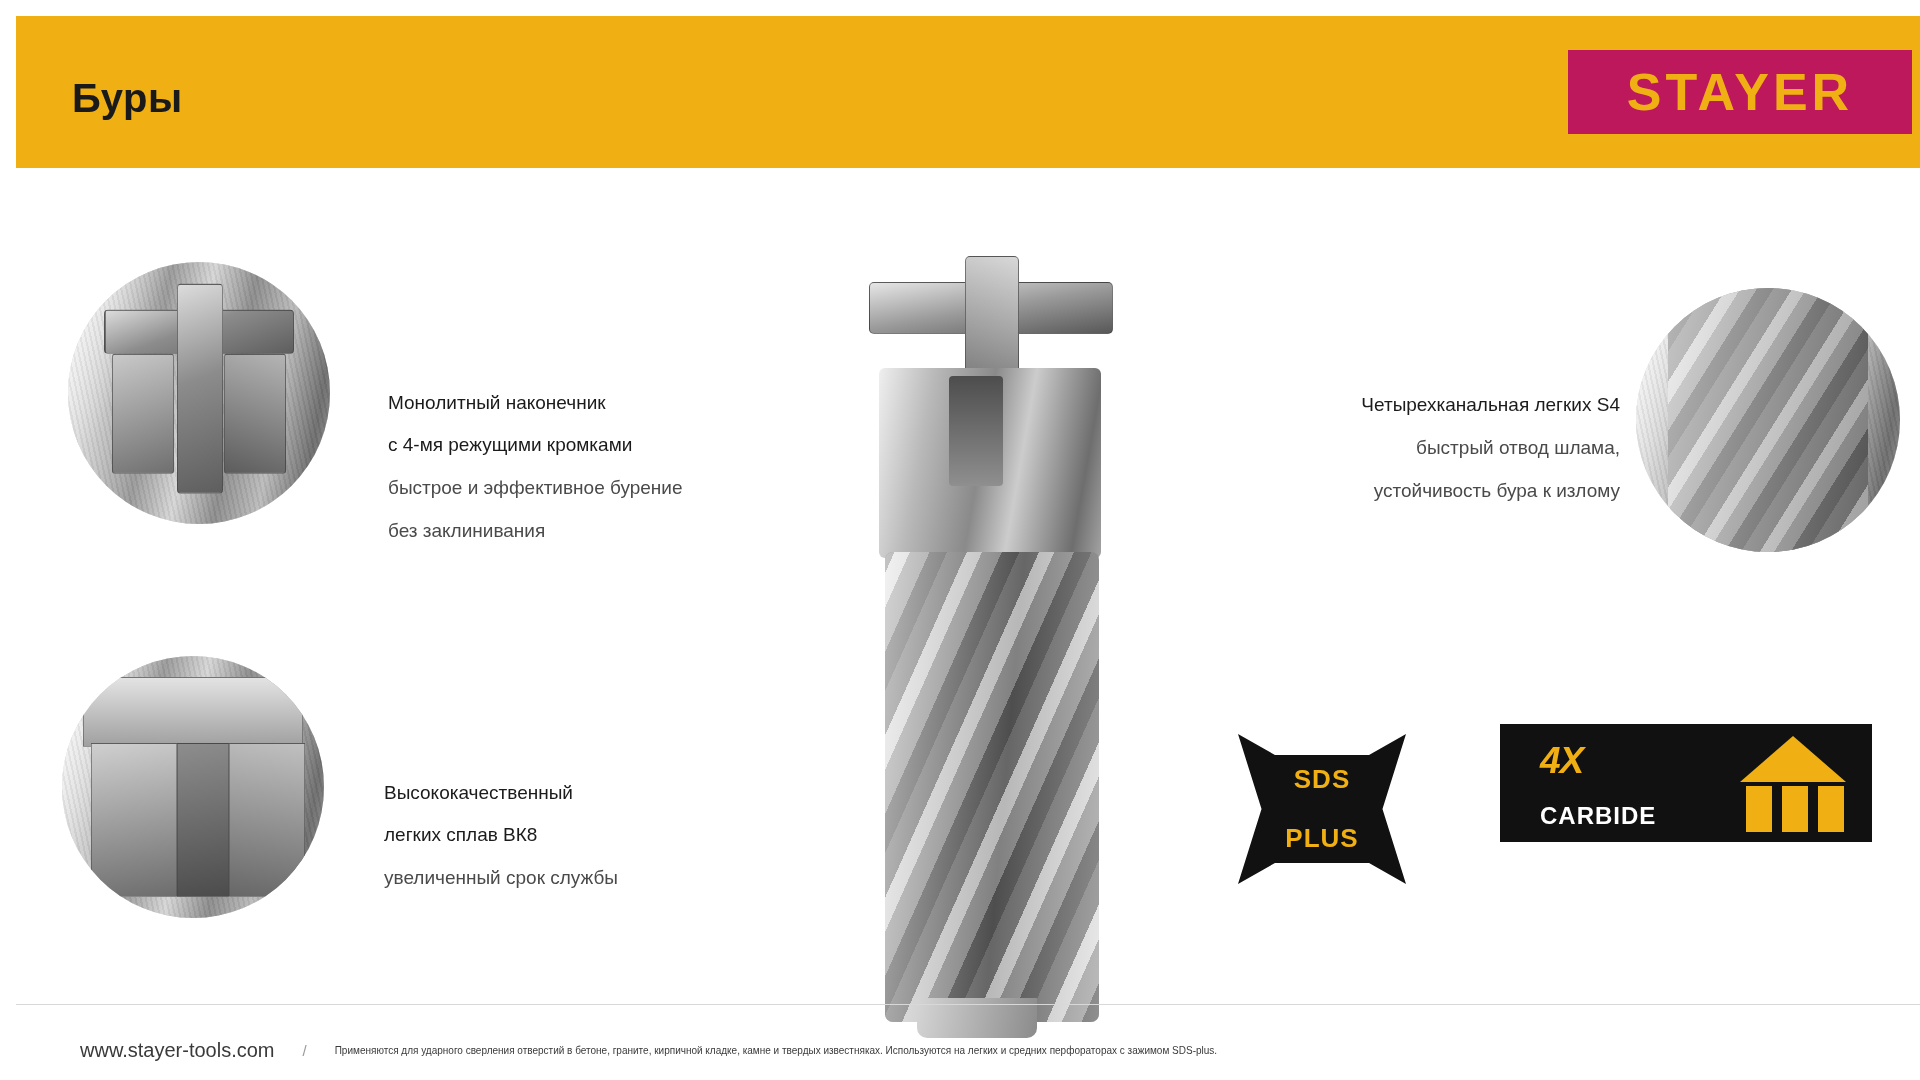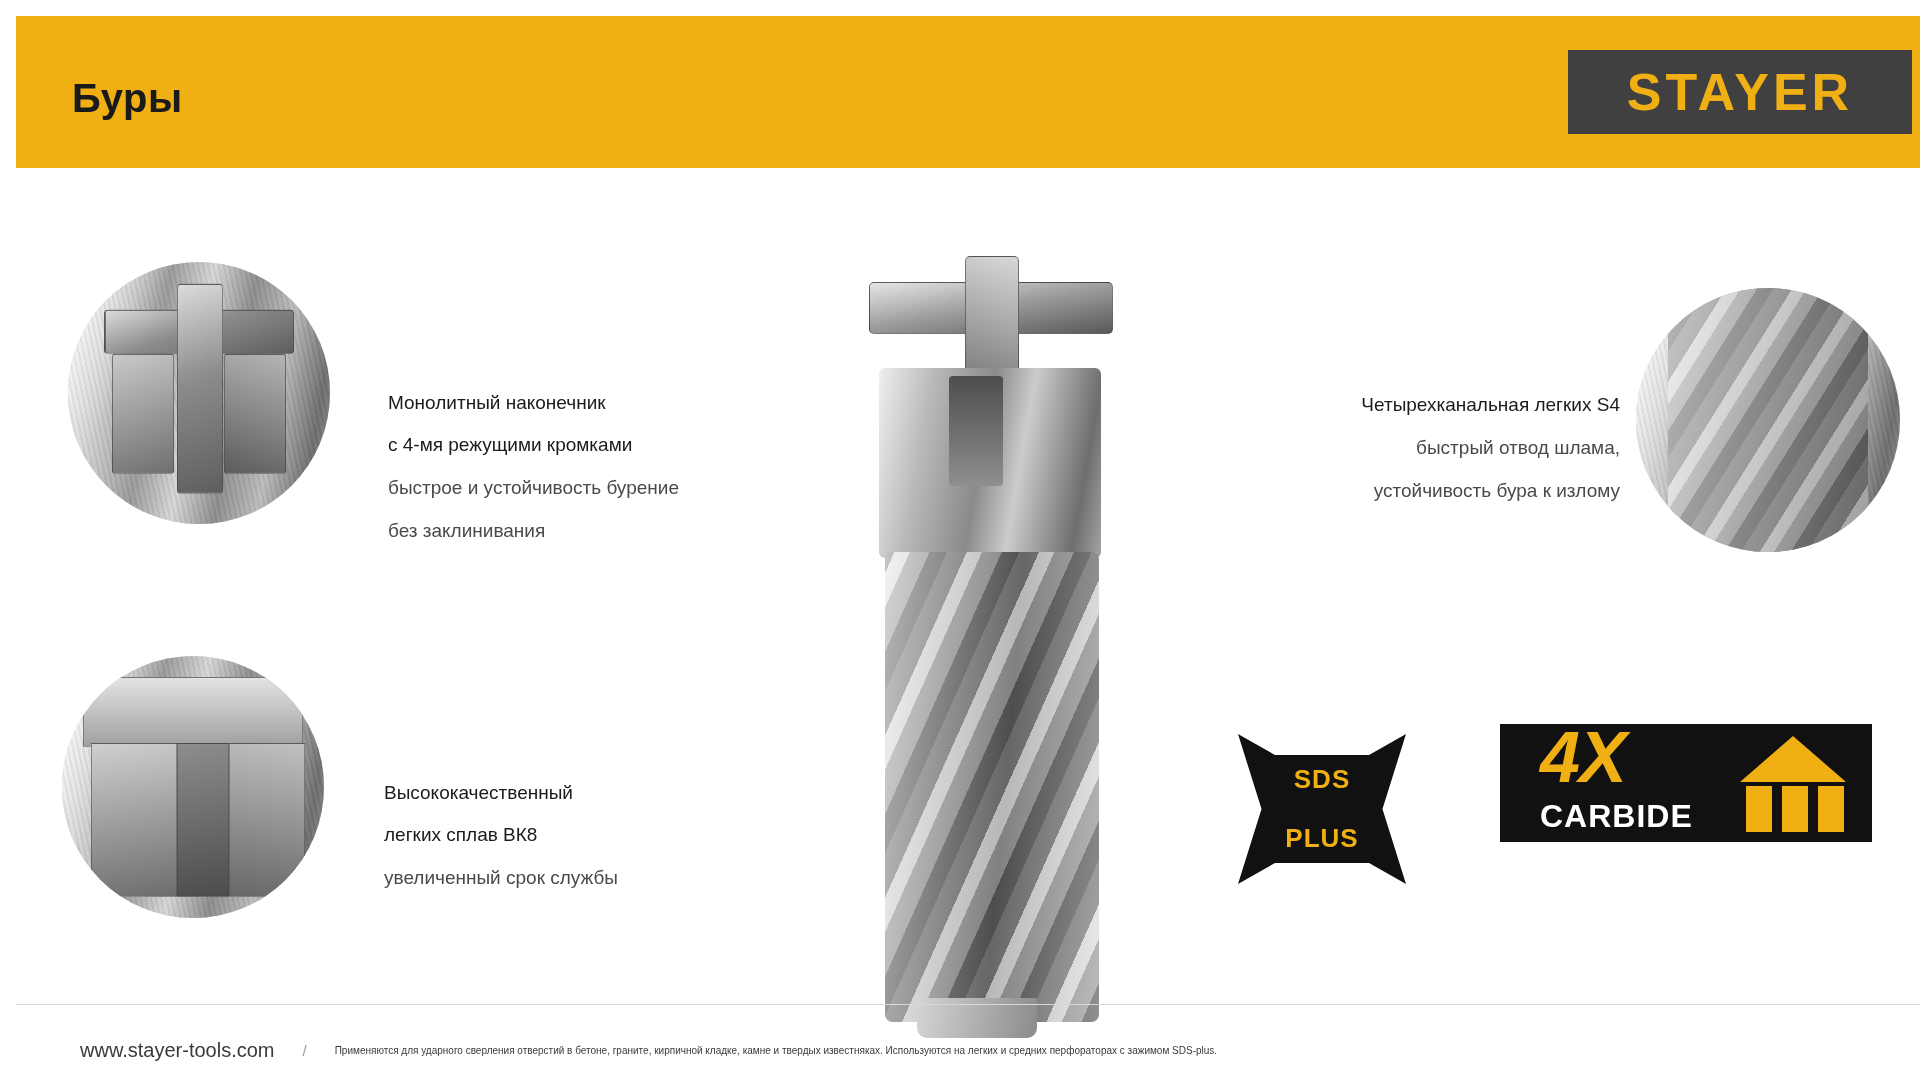--- a/index.html
+++ b/index.html
@@ -16,21 +16,21 @@
     position: absolute; top: 0; left: 0; width: 1920px; height: 152px;
     background: #f0b014;
   }
   .header-title {
     position: absolute; left: 48px; top: 52px;
     font-size: 40px; font-weight: bold; color: #1a1a1a;
     letter-spacing: 0.5px;
   }
   .logo-box {
     position: absolute; right: 24px; top: 34px;
-    width: 344px; height: 84px; background: #404040;
+    width: 344px; height: 84px; background: #be185d;
     display: flex; align-items: center; justify-content: center;
   }
   .logo-text {
     color: #f0b014; font-size: 52px; font-weight: bold;
     letter-spacing: 4px; font-family: "Liberation Sans", sans-serif;
   }
 
   
   .circle {
     position: absolute; border-radius: 50%;
@@ -162,23 +162,23 @@
   .sds-badge .lbl {
     position: absolute; inset: 0; display: flex; flex-direction: column;
     align-items: center; justify-content: center; gap: 12px;
     color: #f0b014; font-weight: bold; font-size: 26px; letter-spacing: 1px;
   }
   .carbide-badge {
     position: absolute; left: 1484px; top: 708px; width: 372px; height: 118px;
     background: #111; display: flex; align-items: center;
   }
   .carbide-badge .cb-text { padding-left: 24px; }
-  .carbide-badge .four { color: #f0b014; font-size: 72px; font-weight: bold; line-height: 50px;
+  .carbide-badge .four { color: #f0b014; font-size: 37px; font-weight: bold; line-height: 50px;
     font-style: italic; letter-spacing: -1px; }
-  .carbide-badge .word { color: #ffffff; font-size: 32px; font-weight: bold; letter-spacing: 1px; }
+  .carbide-badge .word { color: #ffffff; font-size: 24px; font-weight: bold; letter-spacing: 1px; }
   .carbide-badge .house {
     position: absolute; right: 18px; top: 8px; width: 122px; height: 102px;
   }
   .carbide-badge .house i { position: absolute; display: block; background: #f0b014; }
   .house .roof { left: 8px; top: 4px; width: 106px; height: 46px;
     clip-path: polygon(0% 100%, 50% 0%, 100% 100%); }
   .house .w1 { left: 14px; top: 54px; width: 26px; height: 46px; }
   .house .w2 { left: 50px; top: 54px; width: 26px; height: 46px; }
   .house .w3 { left: 86px; top: 54px; width: 26px; height: 46px; }
 
@@ -209,21 +209,21 @@
     <div class="tip-shape">
       <i class="blk-l"></i>
         <i class="blk-r"></i>
         <i class="bar-h"></i>
         <i class="bar-v"></i>
     </div>
   </div>
   <div class="feat left f1">
     <div class="t-bold">Монолитный наконечник</div>
     <div class="t-bold">с 4-мя режущими кромками</div>
-    <div class="t-norm">быстрое и устойчивость бурение</div>
+    <div class="t-norm">быстрое и эффективное бурение</div>
     <div class="t-norm">без заклинивания</div>
   </div>
 
   <div class="circle c2">
     <div class="metal"></div>
     <div class="carbide-shape">
       <i class="cb-top"></i>
         <i class="cb-left"></i>
         <i class="cb-mid"></i>
         <i class="cb-right"></i>

